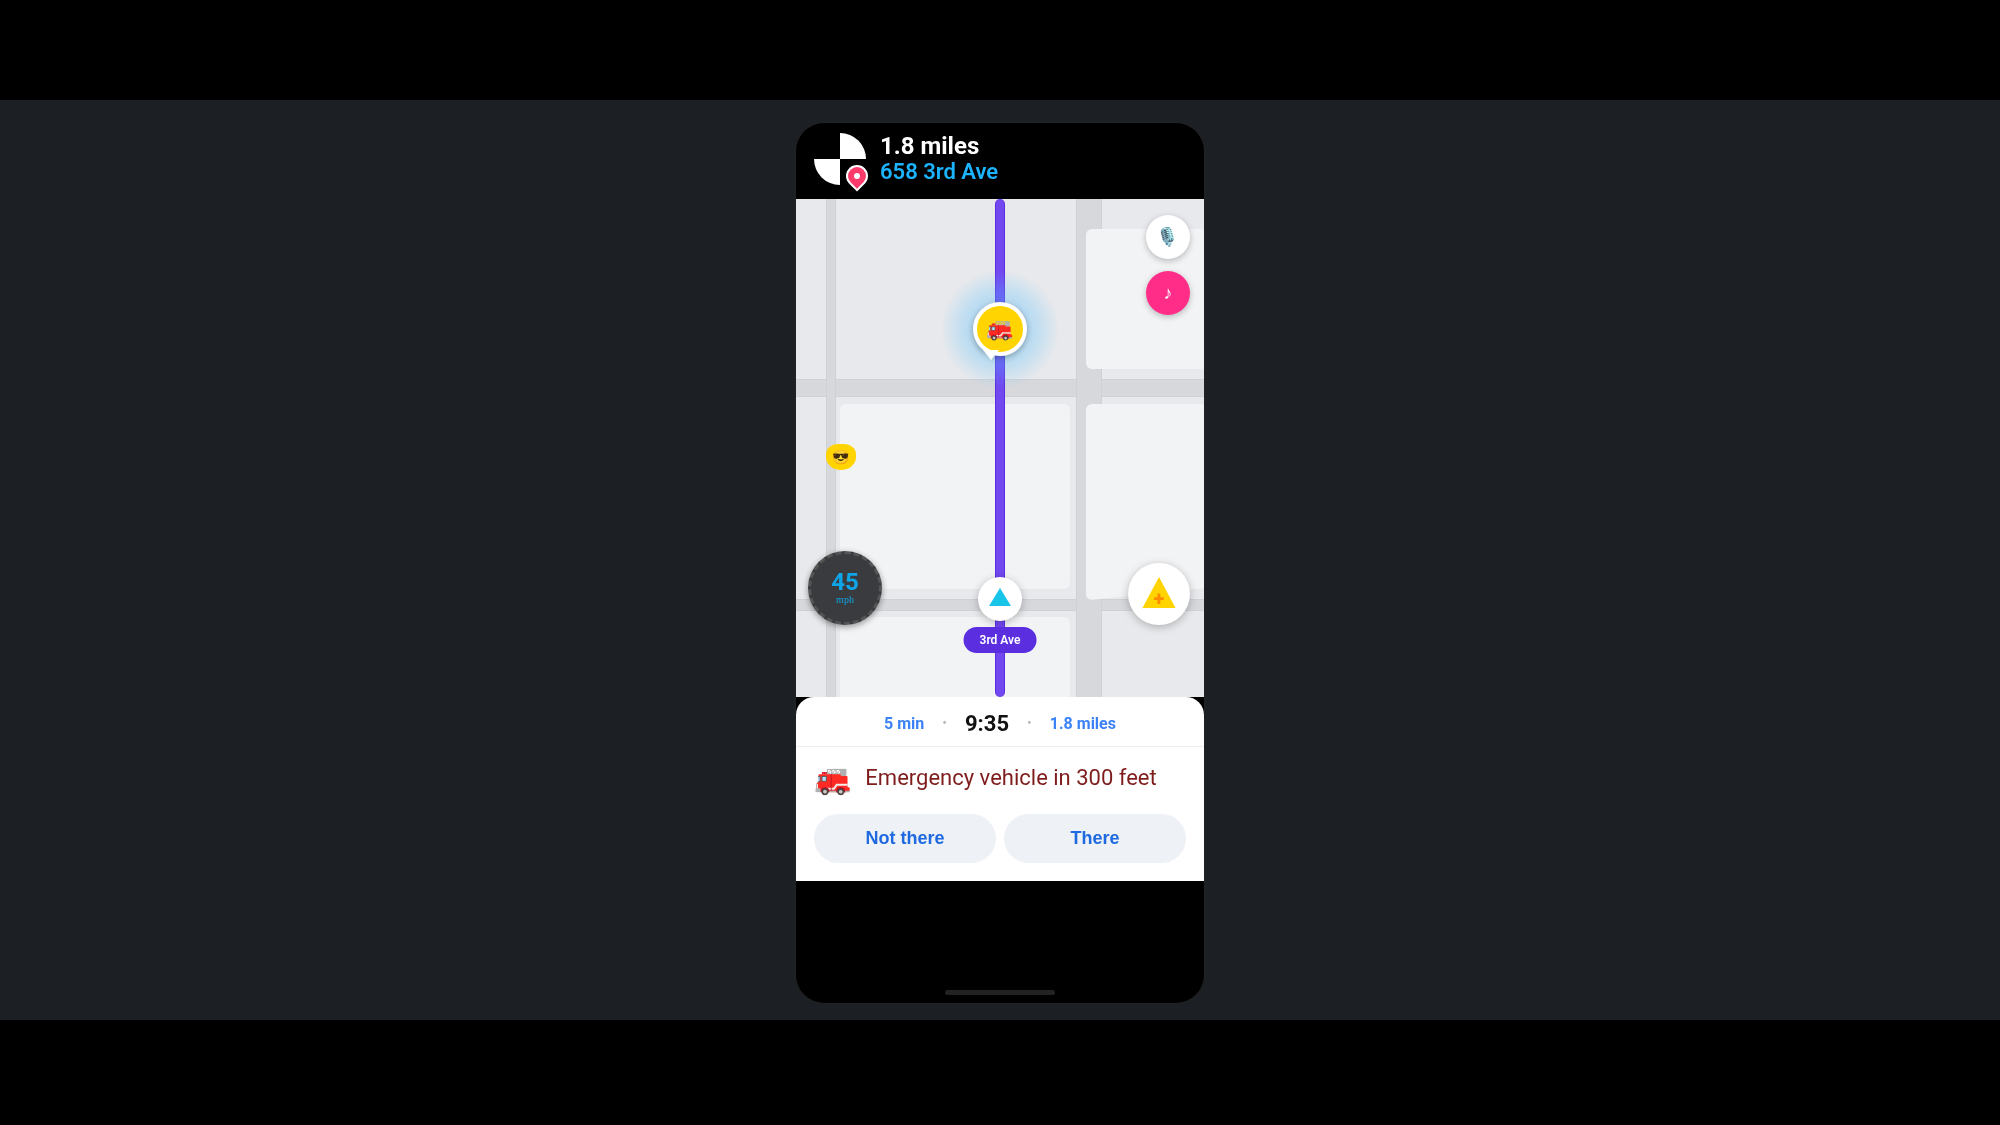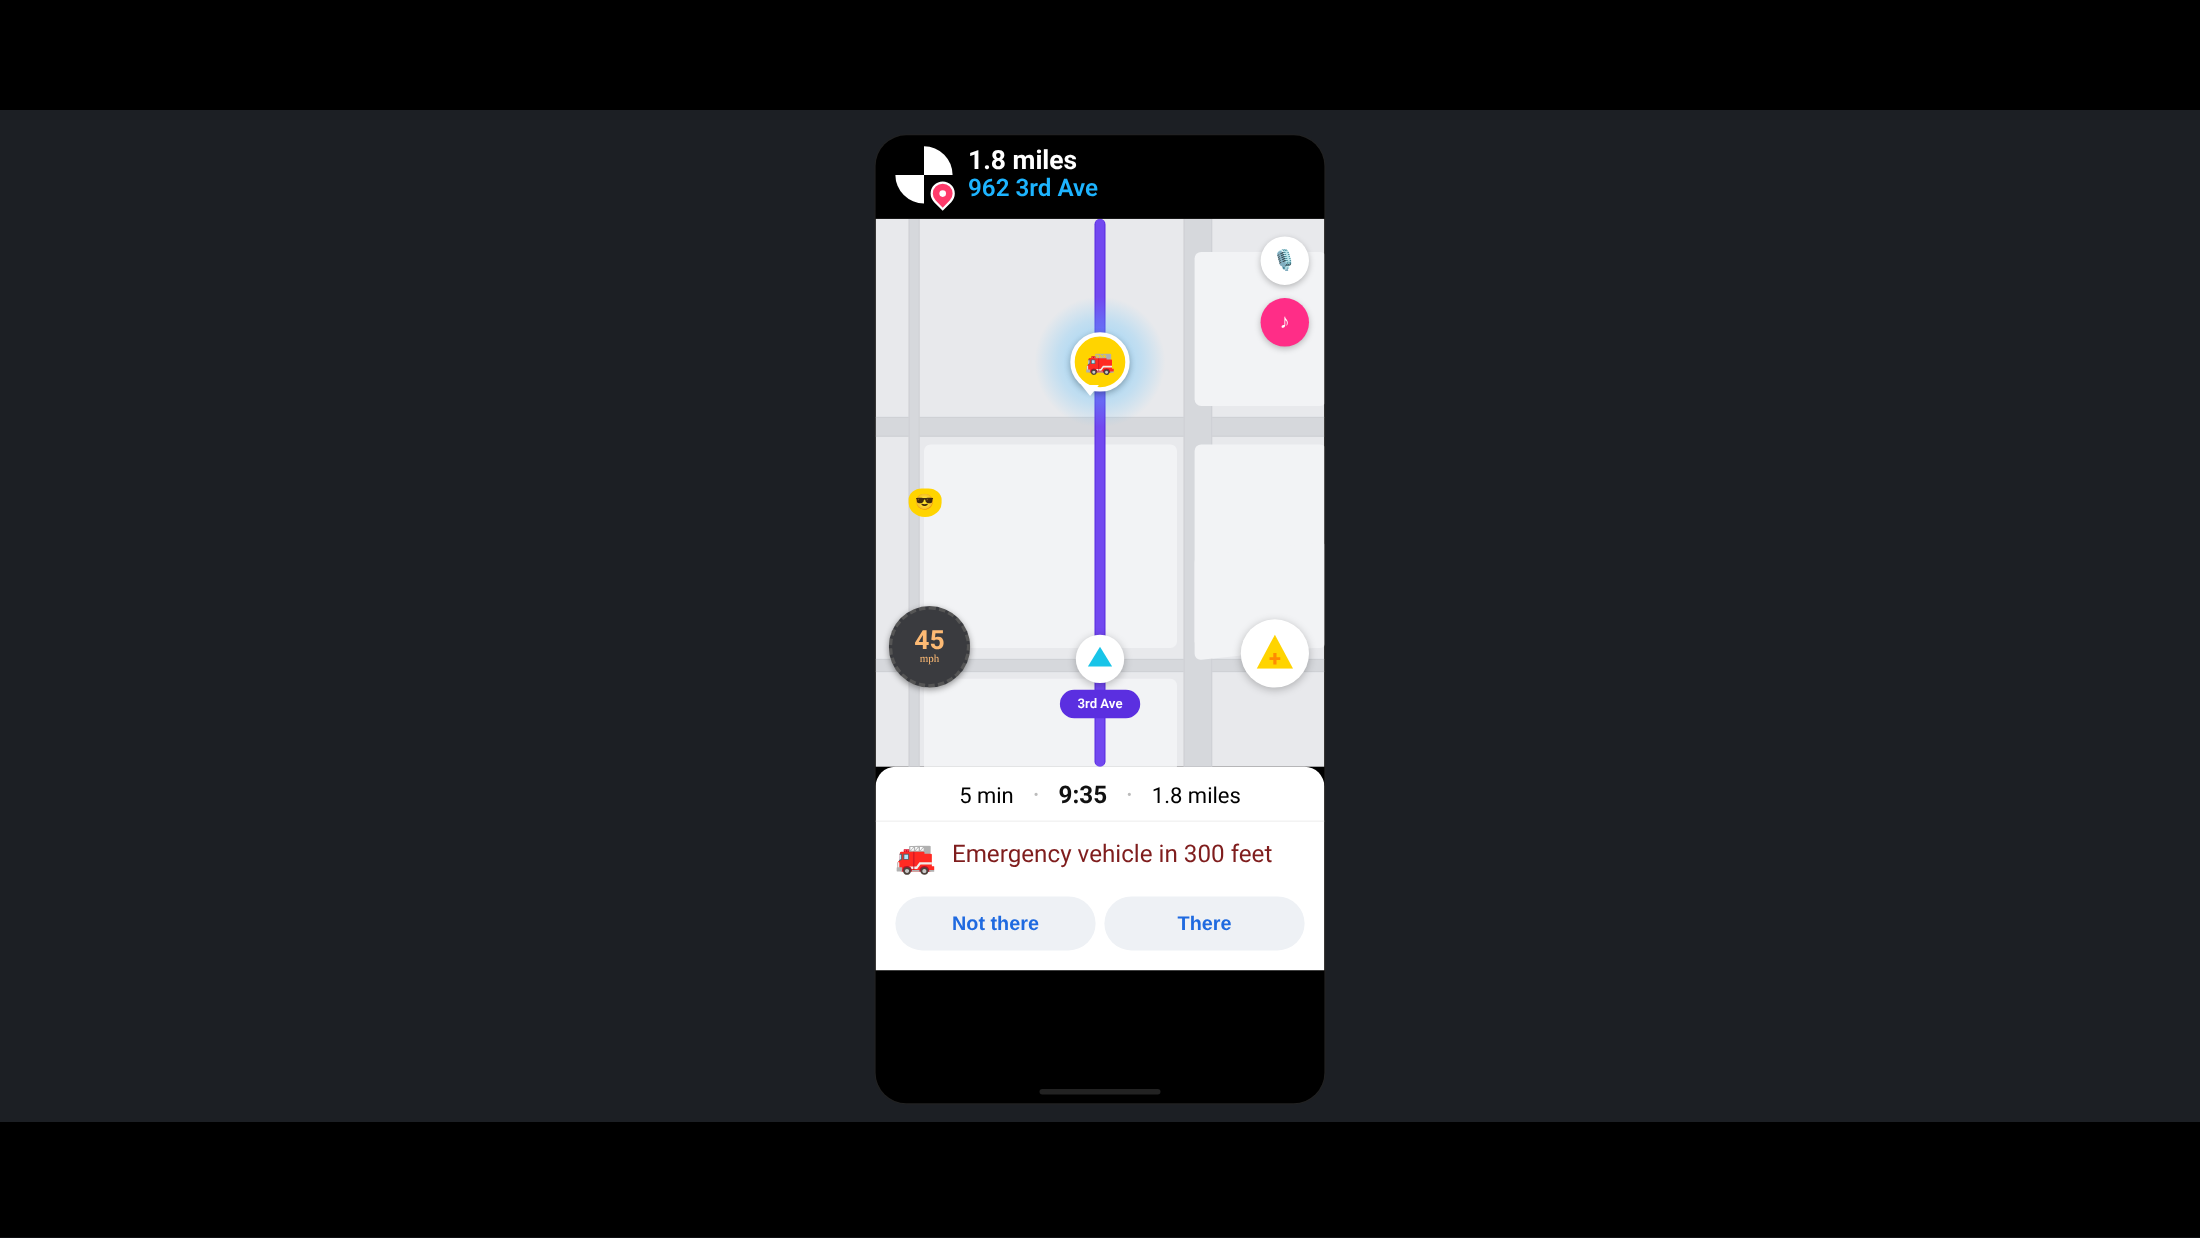--- a/index.html
+++ b/index.html
@@ -201,21 +201,21 @@
     border-radius:18px;
   }
 
   .speed-badge {
     position:absolute;
     left:12px; bottom:72px;
     width:74px;height:74px;border-radius:50%;
     background:#3a3b3f;
     border:3px dashed #555;
     display:flex;flex-direction:column;align-items:center;justify-content:center;
-    color:#fdba74;
+    color:#0ea5e9;
     box-shadow:0 2px 6px rgba(0,0,0,.4);
   }
   .speed-num { font-size:24px; font-weight:700; line-height:1; }
   .speed-unit { font-size:10px;font-family:Liberation Serif, serif; }
 
   .report-btn {
     position:absolute;
     right:14px; bottom:72px;
     width:62px;height:62px;border-radius:50%;
     background:#fff;
@@ -255,21 +255,21 @@
     border-top-left-radius:18px;
     border-top-right-radius:18px;
     padding-bottom:18px;
   }
   .eta-row {
     display:flex;align-items:center;justify-content:center;
     gap:18px;
     padding:14px 0 10px 0;
     border-bottom:1px solid #eee;
   }
-  .eta-item { font-size:20px; color:#000000; }
+  .eta-item { font-size:16px; color:#3b82f6;font-weight:bold; }
   .eta-item.time { font-weight:700; font-size:22px; color:#111; }
   .dot-sep { color:#bbb; font-size:14px; }
 
   .alert-row {
     display:flex;align-items:center;gap:14px;
     padding:14px 18px 4px 18px;
   }
   .alert-icon { font-size:30px; }
   .alert-text { font-size:22px; font-weight:400; color:#7f1d1d; line-height:1.2; }
 
@@ -312,21 +312,21 @@
 
 <div class="phone">
 
 
   <div class="dest-header">
     <div class="dest-icon-wrap">
       <div class="pin-badge"></div>
     </div>
     <div class="dest-text">
       <span class="dest-distance">1.8 miles</span>
-      <span class="dest-address">962 3rd Ave</span>
+      <span class="dest-address">658 3rd Ave</span>
     </div>
   </div>
 
   <div class="map">
     <div class="h-road r1"></div>
     <div class="h-road r2"></div>
     <div class="v-road vr1"></div>
     <div class="v-road vr2"></div>
     <div class="block b1"></div>
     <div class="block b2"></div>

